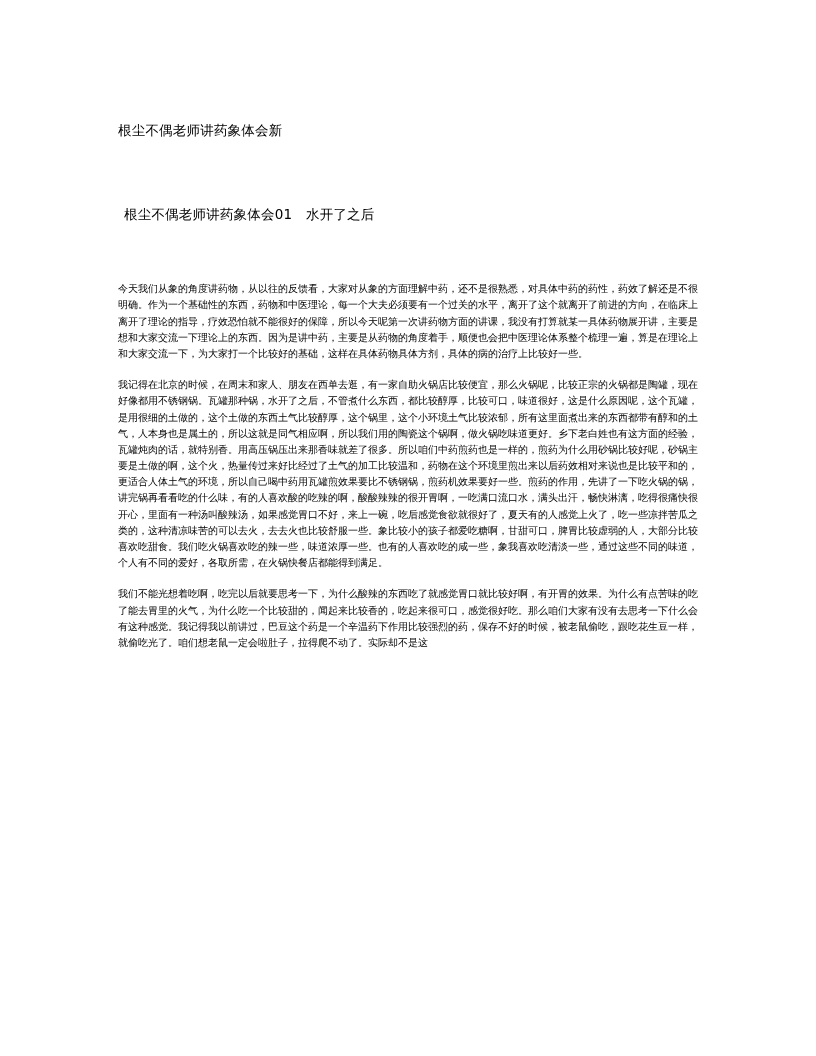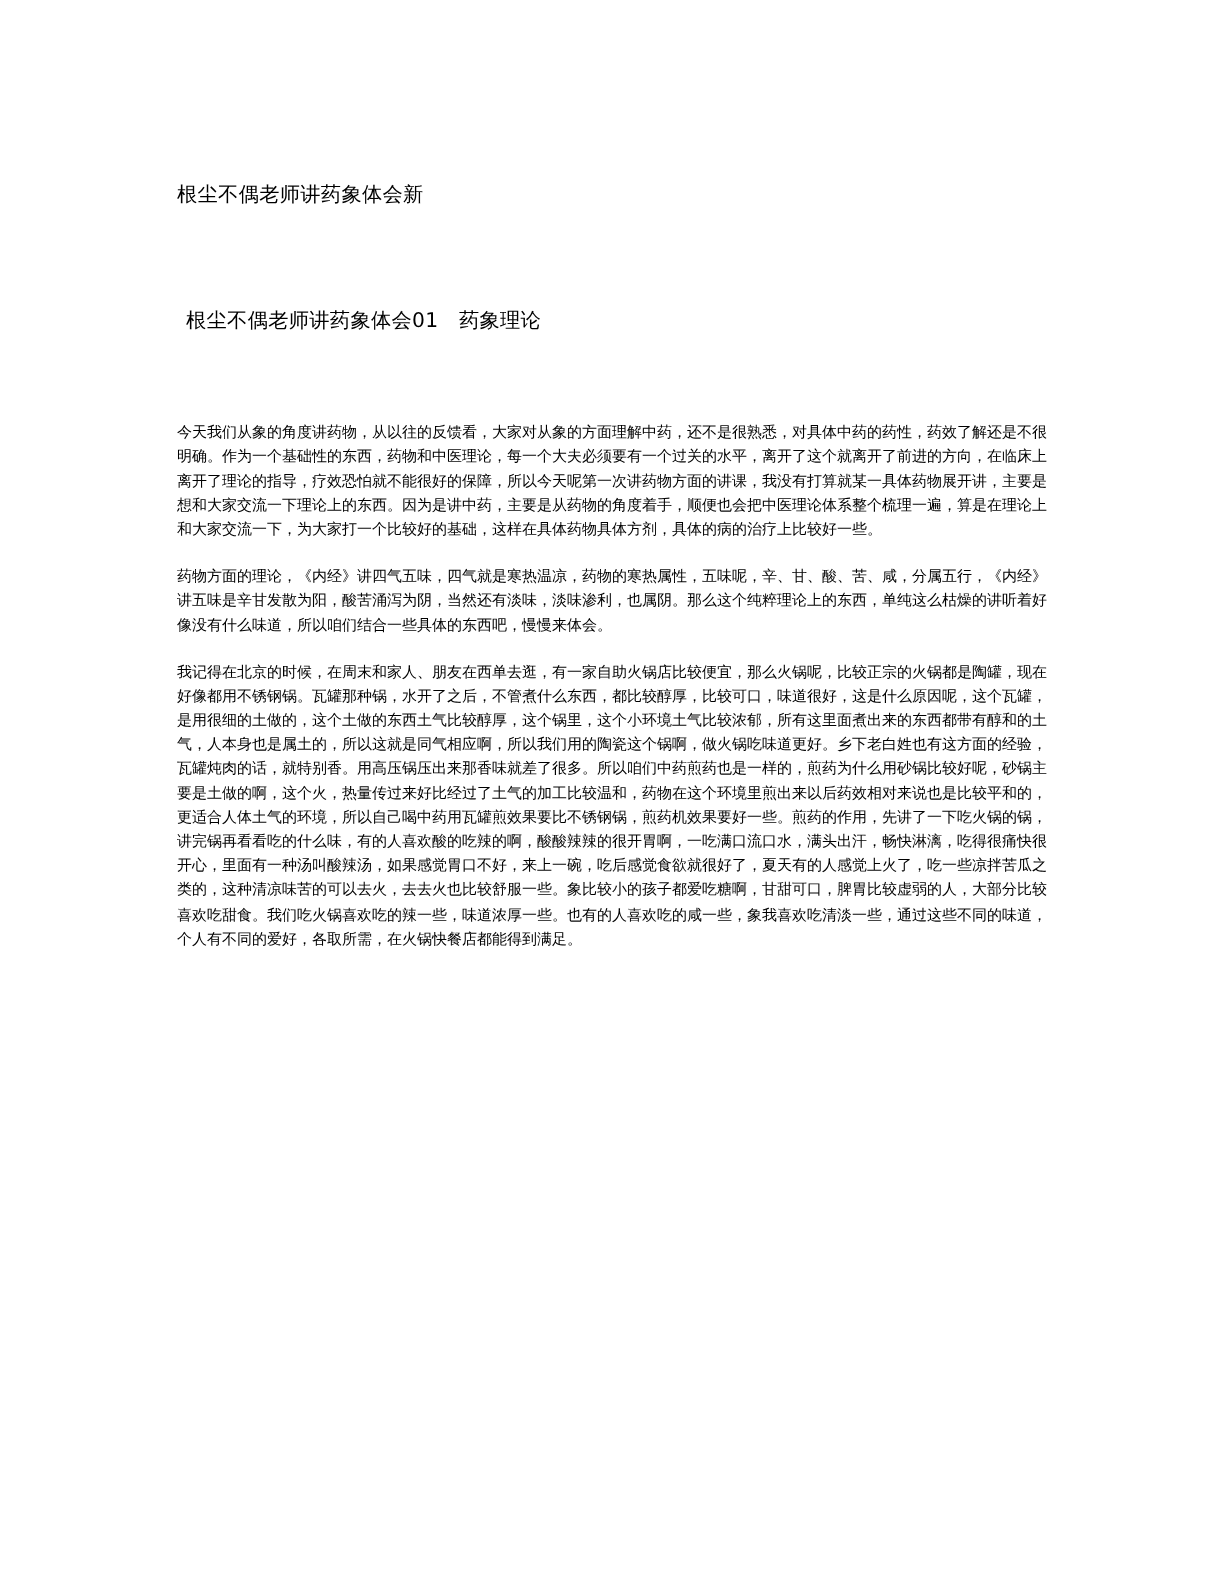--- a/index.html
+++ b/index.html
@@ -57,22 +57,22 @@
 </head>
 <body>
 
 <div class="page">
   <div class="content">
 
     <p class="doc-title">根尘不偶老师讲药象体会新</p>
 
     <div class="spacer-1"></div>
 
-    <p class="section-heading">根尘不偶老师讲药象体会01　药象理论</p>
+    <p class="section-heading">根尘不偶老师讲药象体会01　水开了之后</p>
 
     <div class="spacer-2"></div>
 
     <p class="para">今天我们从象的角度讲药物，从以往的反馈看，大家对从象的方面理解中药，还不是很熟悉，对具体中药的药性，药效了解还是不很明确。作为一个基础性的东西，药物和中医理论，每一个大夫必须要有一个过关的水平，离开了这个就离开了前进的方向，在临床上离开了理论的指导，疗效恐怕就不能很好的保障，所以今天呢第一次讲药物方面的讲课，我没有打算就某一具体药物展开讲，主要是想和大家交流一下理论上的东西。因为是讲中药，主要是从药物的角度着手，顺便也会把中医理论体系整个梳理一遍，算是在理论上和大家交流一下，为大家打一个比较好的基础，这样在具体药物具体方剂，具体的病的治疗上比较好一些。</p>
-    <p class="para">药物方面的理论，《内经》讲四气五味，四气就是寒热温凉，药物的寒热属性，五味呢，辛、甘、酸、苦、咸，分属五行，《内经》讲五味是辛甘发散为阳，酸苦涌泻为阴，当然还有淡味，淡味渗利，也属阴。那么这个纯粹理论上的东西，单纯这么枯燥的讲听着好像没有什么味道，所以咱们结合一些具体的东西吧，慢慢来体会。</p>
     <p class="para">我记得在北京的时候，在周末和家人、朋友在西单去逛，有一家自助火锅店比较便宜，那么火锅呢，比较正宗的火锅都是陶罐，现在好像都用不锈钢锅。瓦罐那种锅，水开了之后，不管煮什么东西，都比较醇厚，比较可口，味道很好，这是什么原因呢，这个瓦罐，是用很细的土做的，这个土做的东西土气比较醇厚，这个锅里，这个小环境土气比较浓郁，所有这里面煮出来的东西都带有醇和的土气，人本身也是属土的，所以这就是同气相应啊，所以我们用的陶瓷这个锅啊，做火锅吃味道更好。乡下老白姓也有这方面的经验，瓦罐炖肉的话，就特别香。用高压锅压出来那香味就差了很多。所以咱们中药煎药也是一样的，煎药为什么用砂锅比较好呢，砂锅主要是土做的啊，这个火，热量传过来好比经过了土气的加工比较温和，药物在这个环境里煎出来以后药效相对来说也是比较平和的，更适合人体土气的环境，所以自己喝中药用瓦罐煎效果要比不锈钢锅，煎药机效果要好一些。煎药的作用，先讲了一下吃火锅的锅，讲完锅再看看吃的什么味，有的人喜欢酸的吃辣的啊，酸酸辣辣的很开胃啊，一吃满口流口水，满头出汗，畅快淋漓，吃得很痛快很开心，里面有一种汤叫酸辣汤，如果感觉胃口不好，来上一碗，吃后感觉食欲就很好了，夏天有的人感觉上火了，吃一些凉拌苦瓜之类的，这种清凉味苦的可以去火，去去火也比较舒服一些。象比较小的孩子都爱吃糖啊，甘甜可口，脾胃比较虚弱的人，大部分比较喜欢吃甜食。我们吃火锅喜欢吃的辣一些，味道浓厚一些。也有的人喜欢吃的咸一些，象我喜欢吃清淡一些，通过这些不同的味道，个人有不同的爱好，各取所需，在火锅快餐店都能得到满足。</p>
+    <p class="para">我们不能光想着吃啊，吃完以后就要思考一下，为什么酸辣的东西吃了就感觉胃口就比较好啊，有开胃的效果。为什么有点苦味的吃了能去胃里的火气，为什么吃一个比较甜的，闻起来比较香的，吃起来很可口，感觉很好吃。那么咱们大家有没有去思考一下什么会有这种感觉。我记得我以前讲过，巴豆这个药是一个辛温药下作用比较强烈的药，保存不好的时候，被老鼠偷吃，跟吃花生豆一样，就偷吃光了。咱们想老鼠一定会啦肚子，拉得爬不动了。实际却不是这</p>
 
   </div>
 </div>
 
 </body></html>

